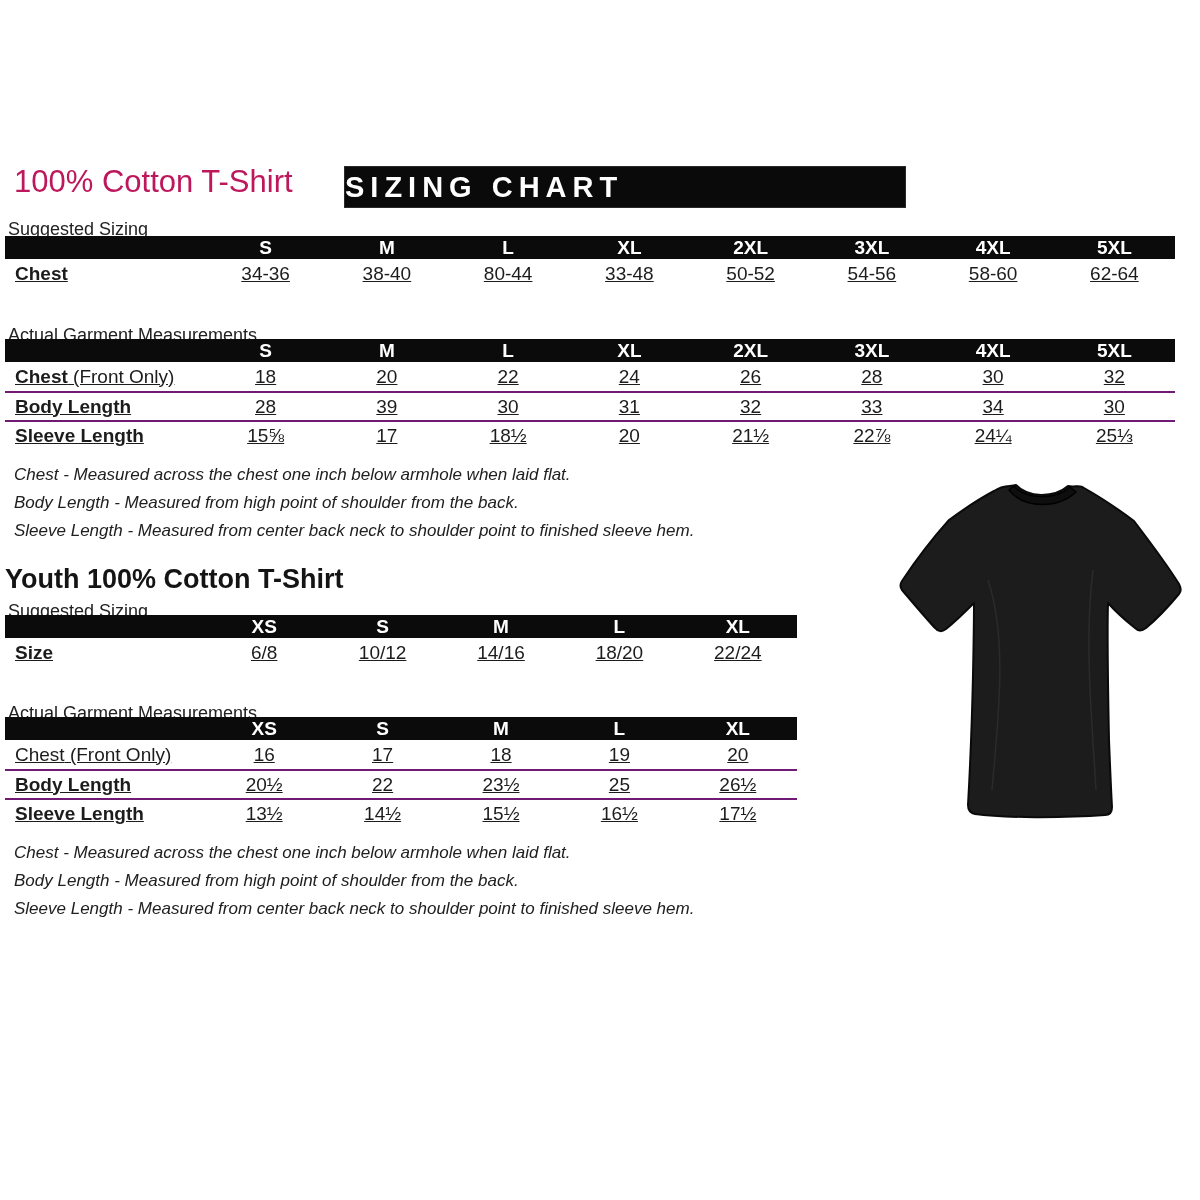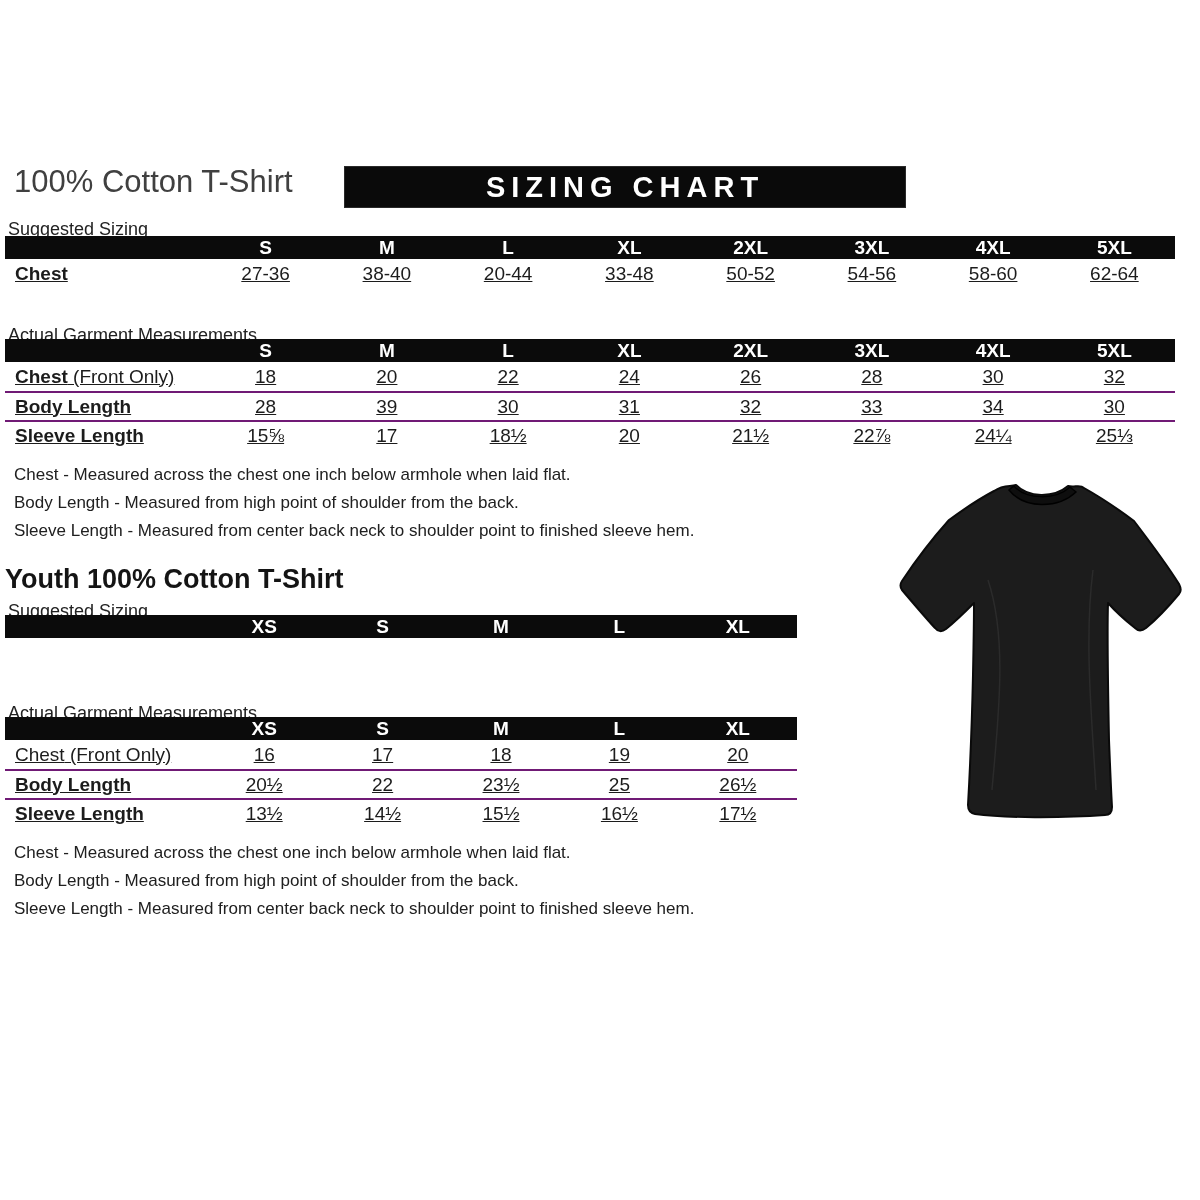--- a/index.html
+++ b/index.html
@@ -4,25 +4,25 @@
 <style>
   * { margin:0; padding:0; box-sizing:border-box; }
   html,body { background:#ffffff; }
   body {
     width:1200px; height:1200px; position:relative; overflow:hidden;
     font-family:"Liberation Sans", sans-serif; color:#1c1c1c;
   }
   .abs { position:absolute; }
 
   .h-adult {
-    left:14px; top:164px; font-size:31px; font-weight:400; letter-spacing:0px; color:#404040;
+    left:14px; top:164px; font-size:31px; font-weight:400; letter-spacing:0px; color:#be185d;
   }
   .banner {
     left:345px; top:167px; width:560px; height:40px; background:#0a0a0a;
-    display:flex; align-items:center; justify-content:center;
+    display:flex; align-items:center; justify-content:flex-start;
     box-shadow:0 0 0 1px #2a2a2a;
   }
   .banner span {
     color:#ffffff; font-weight:700; font-size:29px; letter-spacing:6px;
   }
   .sec-label { left:8px; font-size:18px; color:#222;margin-top:9px; }
   .h-youth { left:5px; top:564px; font-size:27px; font-weight:700; color:#141414; }
 
   .sz-table { left:5px; }
   .sz-table.w-adult { width:1170px; }
@@ -30,21 +30,21 @@
   .t-head {
     display:flex; align-items:center; height:23px; background:#0b0b0b;
     color:#fff; font-weight:700; font-size:19px;
   }
   .t-row { display:flex; align-items:center; height:29px; font-size:19px; color:#1c1c1c;text-decoration:underline; }
   .t-row + .t-row { border-top:2px solid #701a75; }
   .t-cell { flex:1 1 0; text-align:center; white-space:nowrap; }
   .t-lab  { flex:0 0 200px; text-align:left; padding-left:10px; }
   .lb { font-weight:700; }
 
-  .notes { left:14px; font-size:17px; line-height:28px; color:#202020; }
+  .notes { left:14px; font-size:17px; line-height:28px; color:#202020;font-style:italic; }
   .notes p { white-space:nowrap; }
 
   .tee { left:888px; top:460px; }
 </style>
 </head>
 <body>
 
 <h1 class="abs h-adult">100% Cotton T-Shirt</h1>
 
 <div class="abs banner">
@@ -59,23 +59,23 @@
       <div class="t-cell">M</div>
       <div class="t-cell">L</div>
       <div class="t-cell">XL</div>
       <div class="t-cell">2XL</div>
       <div class="t-cell">3XL</div>
       <div class="t-cell">4XL</div>
       <div class="t-cell">5XL</div>
     </div>
     <div class="t-row">
       <div class="t-cell t-lab"><span class="lb">Chest</span></div>
-      <div class="t-cell">27-36</div>
+      <div class="t-cell">34-36</div>
       <div class="t-cell">38-40</div>
-      <div class="t-cell">20-44</div>
+      <div class="t-cell">80-44</div>
       <div class="t-cell">33-48</div>
       <div class="t-cell">50-52</div>
       <div class="t-cell">54-56</div>
       <div class="t-cell">58-60</div>
       <div class="t-cell">62-64</div>
     </div>
   </div>
 
 <div class="abs sec-label" style="top:316px">Actual Garment Measurements</div>
 <div class="abs sz-table w-adult" style="top:339px">
@@ -135,20 +135,28 @@
 
 <div class="abs sec-label" style="top:592px">Suggested Sizing</div>
 <div class="abs sz-table w-youth" style="top:615px">
     <div class="t-head">
       <div class="t-cell t-lab"></div>
       <div class="t-cell">XS</div>
       <div class="t-cell">S</div>
       <div class="t-cell">M</div>
       <div class="t-cell">L</div>
       <div class="t-cell">XL</div>
+    </div>
+    <div class="t-row">
+      <div class="t-cell t-lab"><span class="lb">Size</span></div>
+      <div class="t-cell">6/8</div>
+      <div class="t-cell">10/12</div>
+      <div class="t-cell">14/16</div>
+      <div class="t-cell">18/20</div>
+      <div class="t-cell">22/24</div>
     </div>
   </div>
 
 <div class="abs sec-label" style="top:694px">Actual Garment Measurements</div>
 <div class="abs sz-table w-youth" style="top:717px">
     <div class="t-head">
       <div class="t-cell t-lab"></div>
       <div class="t-cell">XS</div>
       <div class="t-cell">S</div>
       <div class="t-cell">M</div>

